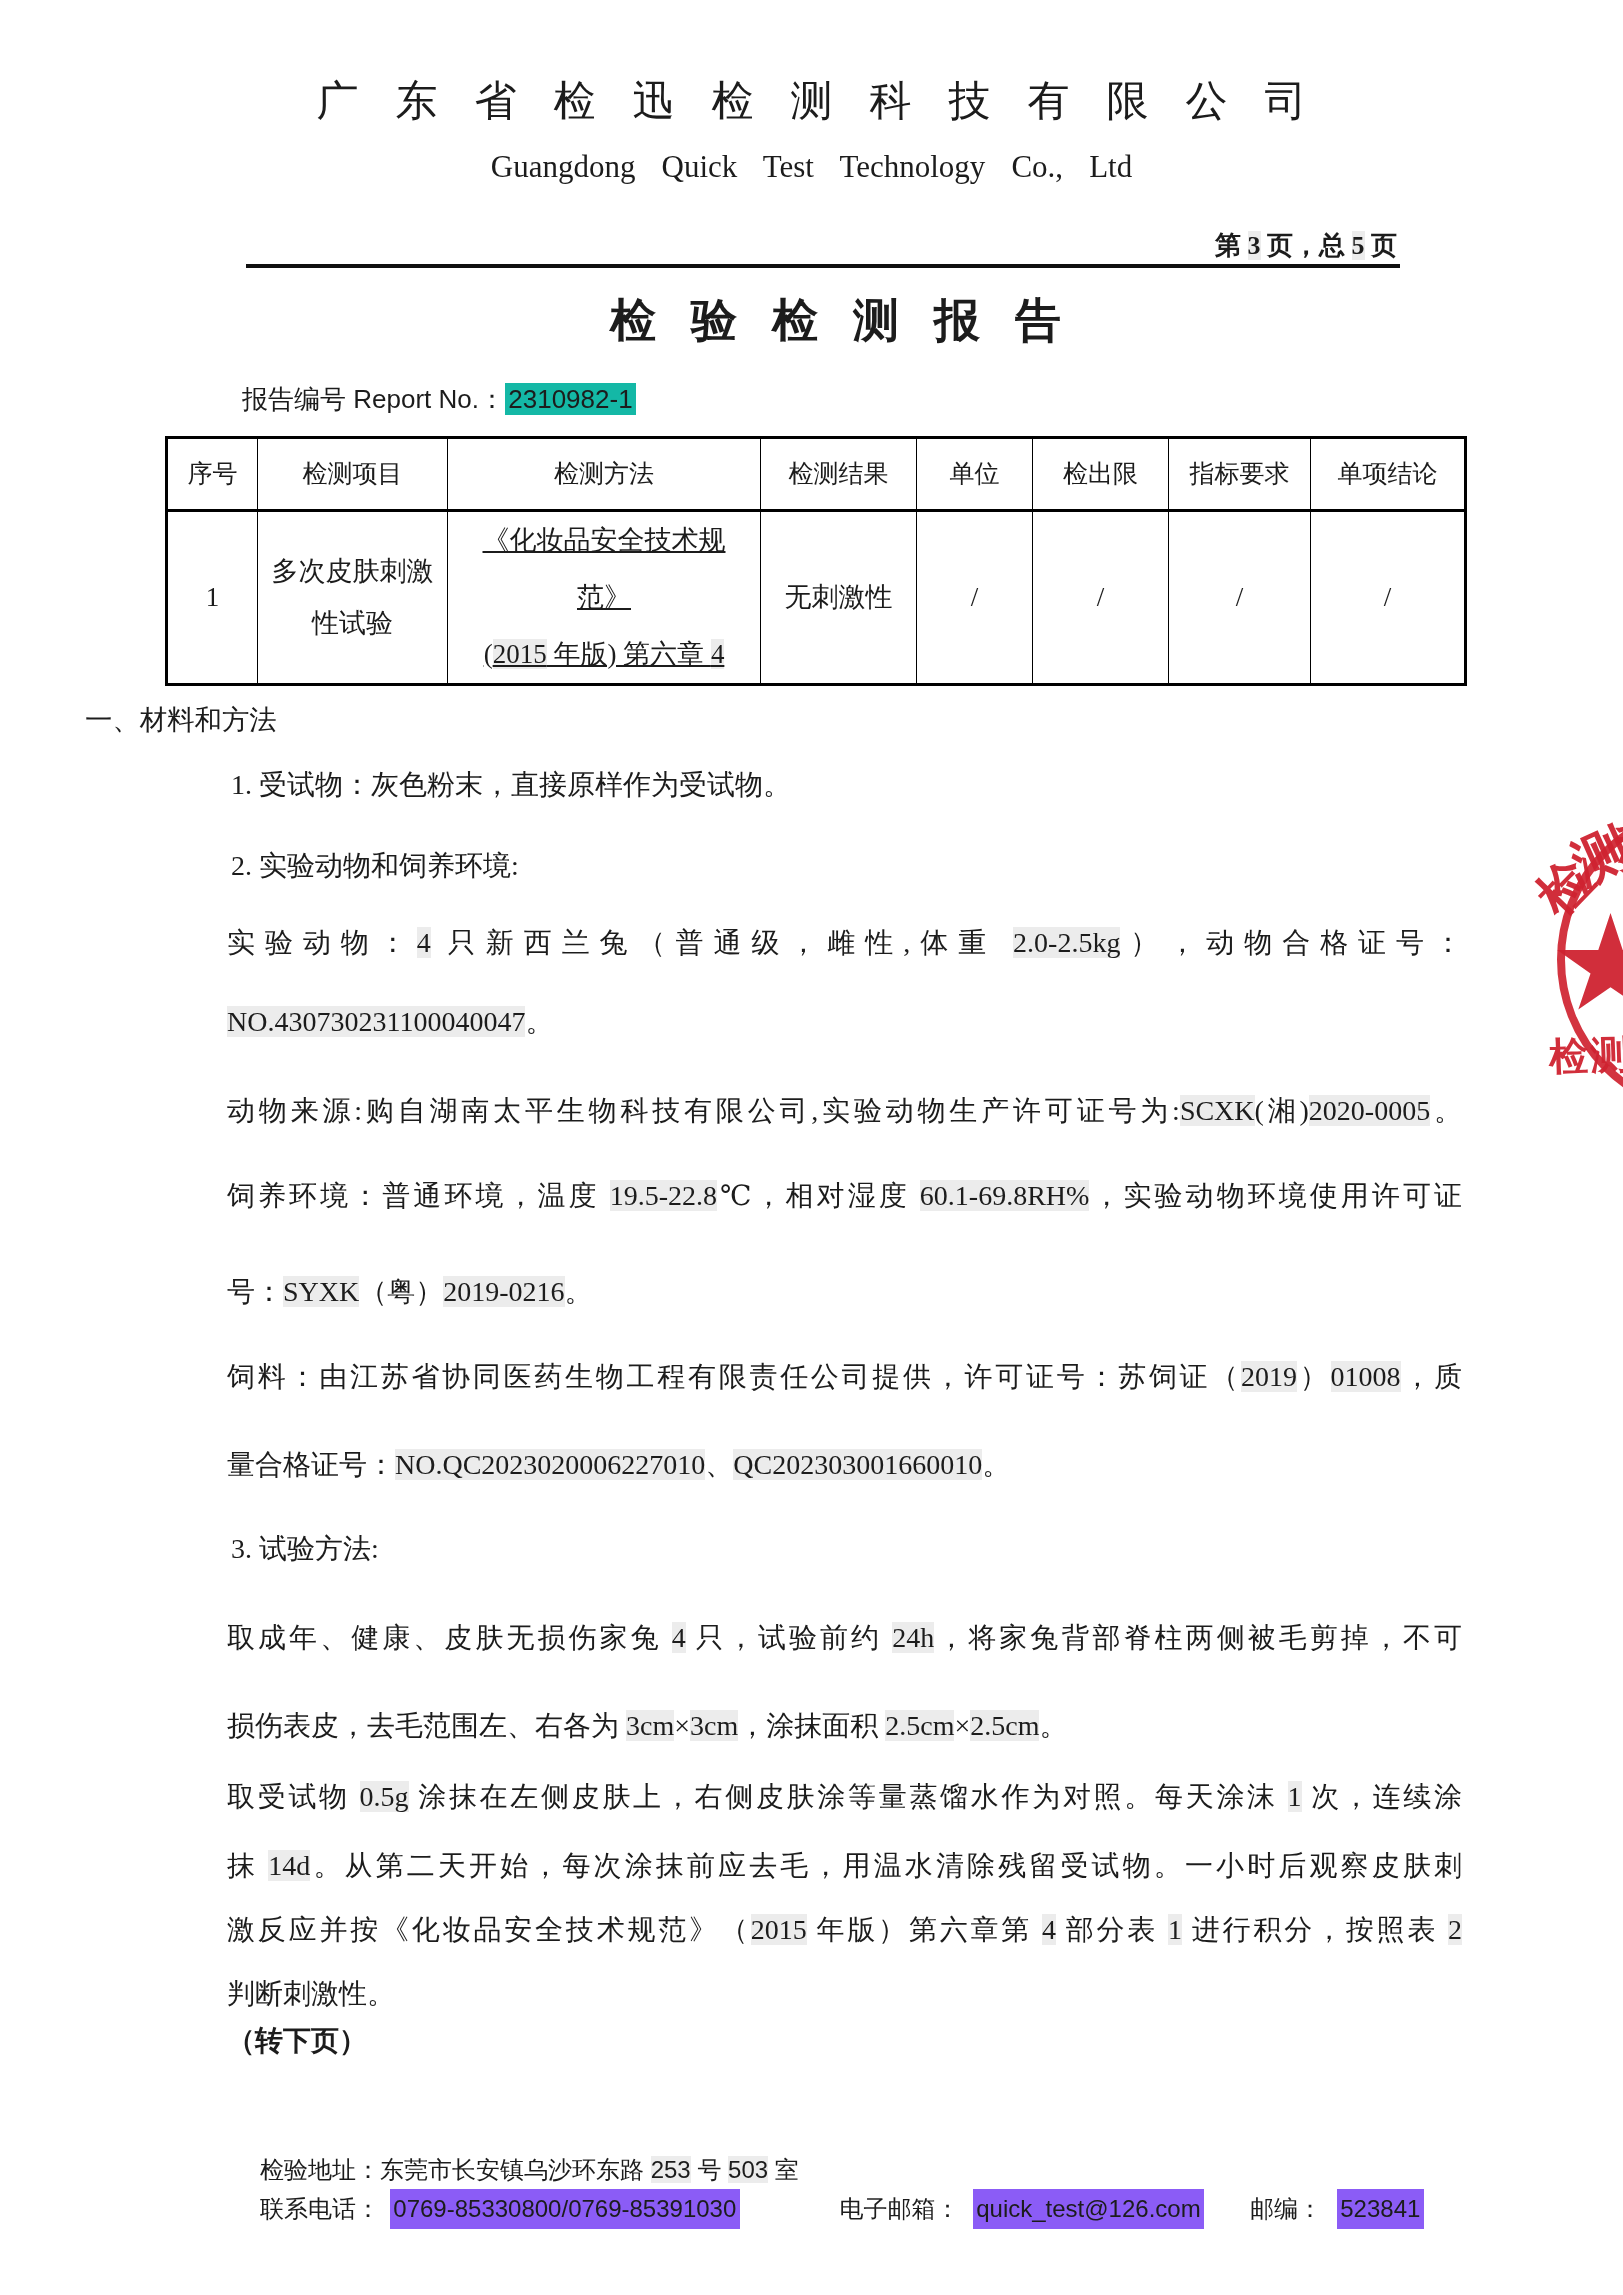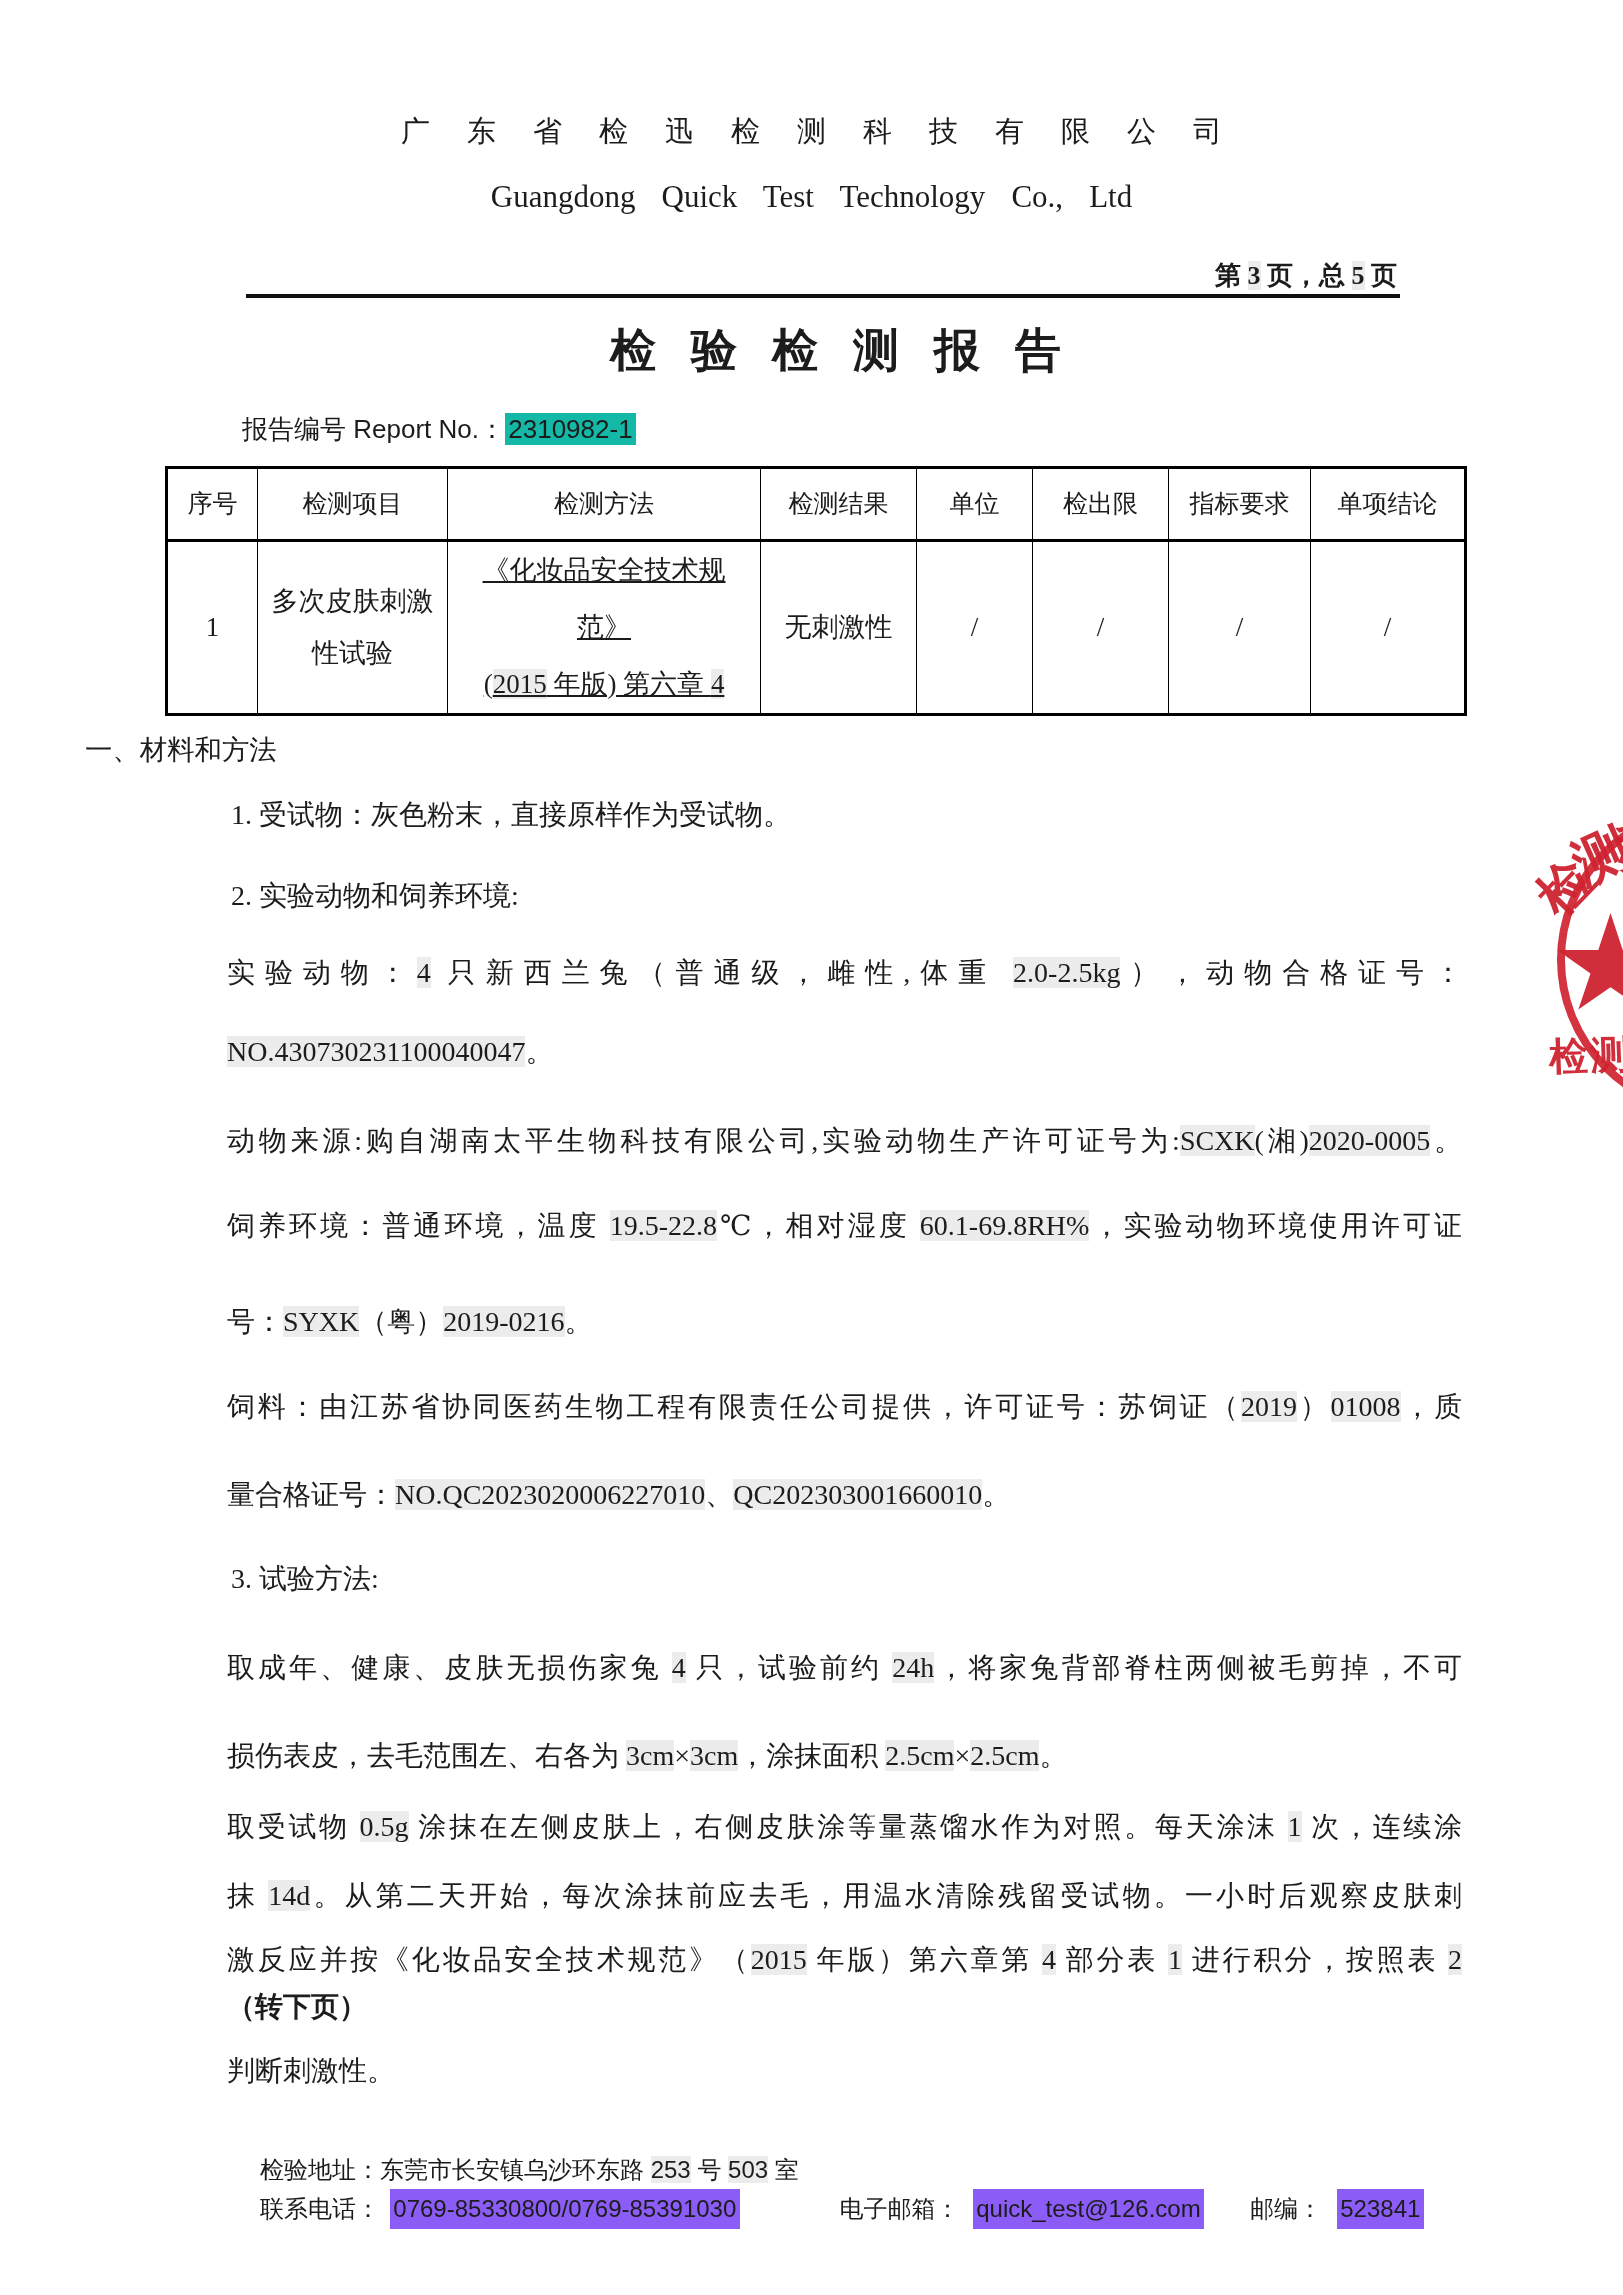--- a/index.html
+++ b/index.html
@@ -7,23 +7,23 @@
     position:relative;
     width:1623px;height:2295px;
     margin:0 auto;
     background:#ffffff;
     overflow:hidden;
     color:#1c1c1c;
     font-family:"Liberation Serif","DejaVu Serif",serif;
   }
   
   .company-cn{
-    padding-top:106px;
-    text-align:center;
-    font-size:29px;
+    padding-top:76px;
+    text-align:center;
+    font-size:42px;
     letter-spacing:37px;
     text-indent:37px;
     line-height:50px;
     white-space:nowrap;
     font-family:Liberation Serif, serif;
   }
   .company-en{
     margin-top:21.6px;
     text-align:center;
     font-size:31px;
@@ -236,22 +236,22 @@
   <div class="body-line stretch mt-env">饲养环境：普通环境，温度 <span class="num-hl">19.5-22.8</span>℃，相对湿度 <span class="num-hl">60.1-69.8RH%</span>，实验动物环境使用许可证</div>
   <div class="body-line mt-env2">号：<span class="num-hl">SYXK</span>（粤）<span class="num-hl">2019-0216</span>。</div>
   <div class="body-line stretch mt-feed">饲料：由江苏省协同医药生物工程有限责任公司提供，许可证号：苏饲证（<span class="num-hl">2019</span>）<span class="num-hl">01008</span>，质</div>
   <div class="body-line mt-feed2">量合格证号：<span class="num-hl">NO.QC2023020006227010</span>、<span class="num-hl">QC202303001660010</span>。</div>
   <div class="body-line item-line mt-item3">3. 试验方法:</div>
   <div class="body-line stretch mt-m1">取成年、健康、皮肤无损伤家兔 <span class="num-hl">4</span> 只，试验前约 <span class="num-hl">24h</span>，将家兔背部脊柱两侧被毛剪掉，不可</div>
   <div class="body-line mt-m2">损伤表皮，去毛范围左、右各为 <span class="num-hl">3cm</span>×<span class="num-hl">3cm</span>，涂抹面积 <span class="num-hl">2.5cm</span>×<span class="num-hl">2.5cm</span>。</div>
   <div class="body-line stretch mt-m3">取受试物 <span class="num-hl">0.5g</span> 涂抹在左侧皮肤上，右侧皮肤涂等量蒸馏水作为对照。每天涂沫 <span class="num-hl">1</span> 次，连续涂</div>
   <div class="body-line stretch mt-m4">抹 <span class="num-hl">14d</span>。从第二天开始，每次涂抹前应去毛，用温水清除残留受试物。一小时后观察皮肤刺</div>
   <div class="body-line stretch mt-m5">激反应并按《化妆品安全技术规范》（<span class="num-hl">2015</span> 年版）第六章第 <span class="num-hl">4</span> 部分表 <span class="num-hl">1</span> 进行积分，按照表 <span class="num-hl">2</span></div>
+  <div class="body-line mt-m6">判断刺激性。</div>
   <div class="body-line bold mt-next">（转下页）</div>
-  <div class="body-line mt-m6">判断刺激性。</div>
 
   <div>
     <div class="stamp-circle"></div>
     <div class="stamp-star"></div>
     <div class="stamp-char arc1">检</div>
     <div class="stamp-char arc2">测</div>
     <div class="stamp-char arc3">科</div>
     <div class="stamp-bottom">检测专</div>
   </div>
 

